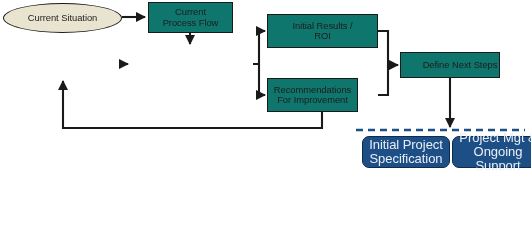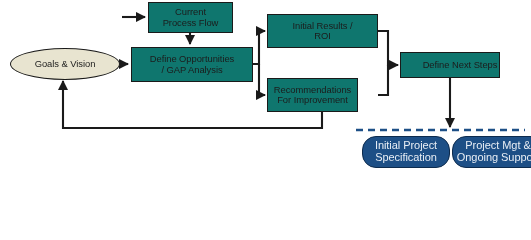--- a/index.html
+++ b/index.html
@@ -53,23 +53,23 @@
     background: #0f766e;
     border: 1.7px solid #1a1a1a;
     color: #1c1c1c;
     font-size: 9.4px;
     letter-spacing: -0.05px;
   }
   
   .deliverable {
     background: #1d4f86;
     border: 1.5px solid #0d2b4d;
-    border-radius: 14px;
+    border-radius: 7px;
     color: #e8eef5;
-    font-size: 11px;
+    font-size: 13px;
     letter-spacing: -0.05px;
   }
 </style>
 </head>
 <body>
 
 <div id="canvas">
 
   <svg id="svg-layer" viewBox="0 0 531 170" xmlns="http://www.w3.org/2000/svg">
     <defs>
@@ -93,34 +93,30 @@
       <path d="M 378 95 L 388 95 L 388 65"></path>
 
       <path d="M 322 112 L 322 128 L 63 128 L 63 81" marker-end="url(#arrow)"></path>
 
       <path d="M 450 78 L 450 127" marker-end="url(#arrow)"></path>
 
       <path d="M 356 130 L 525 130" stroke="#1d4f86" stroke-width="2.4" stroke-dasharray="7 5"></path>
     </g>
   </svg>
 
+  <div class="node ellipse" style="left:3px; top:3px; width:119px; height:30px;">
+    <span class="node-text">Current Situation</span>
+  </div>
 
-  <div class="node ellipse" style="left:10px; top:48px; width:110px; height:32px;">
-    <span class="node-text">Goals &amp; Vision</span>
-  </div>
 
   <div class="node proc" style="left:148px; top:2px; width:85px; height:31px;">
     <span class="node-text">Current
 Process Flow</span>
   </div>
 
-  <div class="node proc" style="left:131px; top:47px; width:122px; height:35px;">
-    <span class="node-text">Define Opportunities
-/ GAP Analysis</span>
-  </div>
 
   <div class="node proc" style="left:267px; top:14px; width:111px; height:34px;">
     <span class="node-text">Initial Results /
 ROI</span>
   </div>
 
   <div class="node proc" style="left:267px; top:78px; width:91px; height:34px;">
     <span class="node-text">Recommendations
 For Improvement</span>
   </div>

